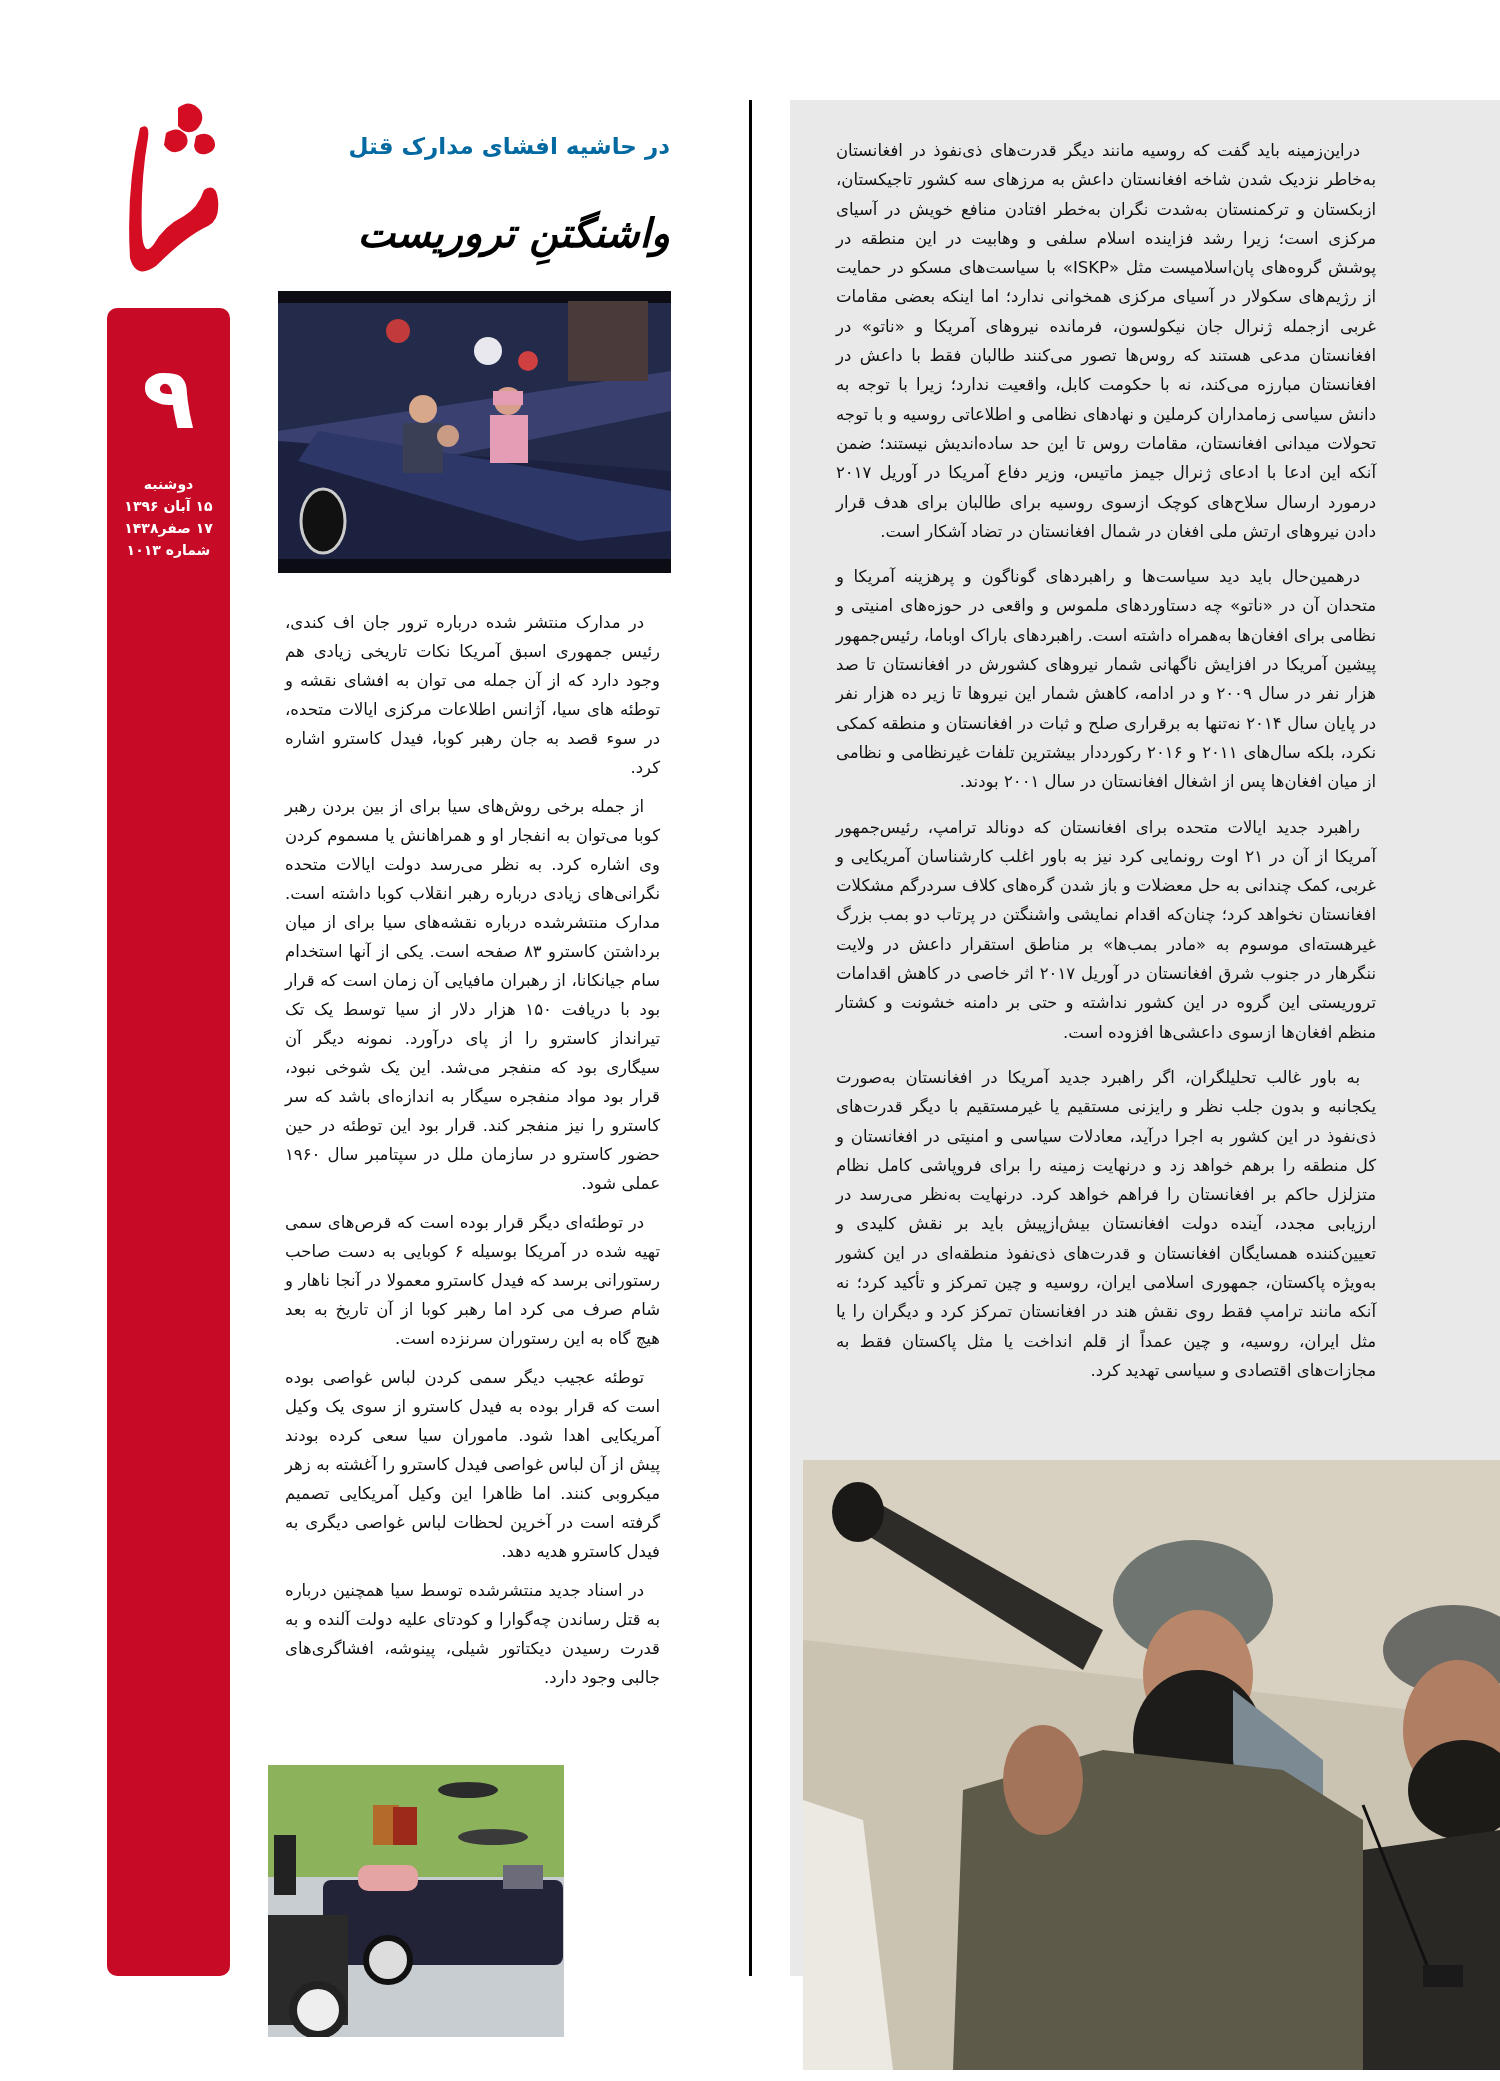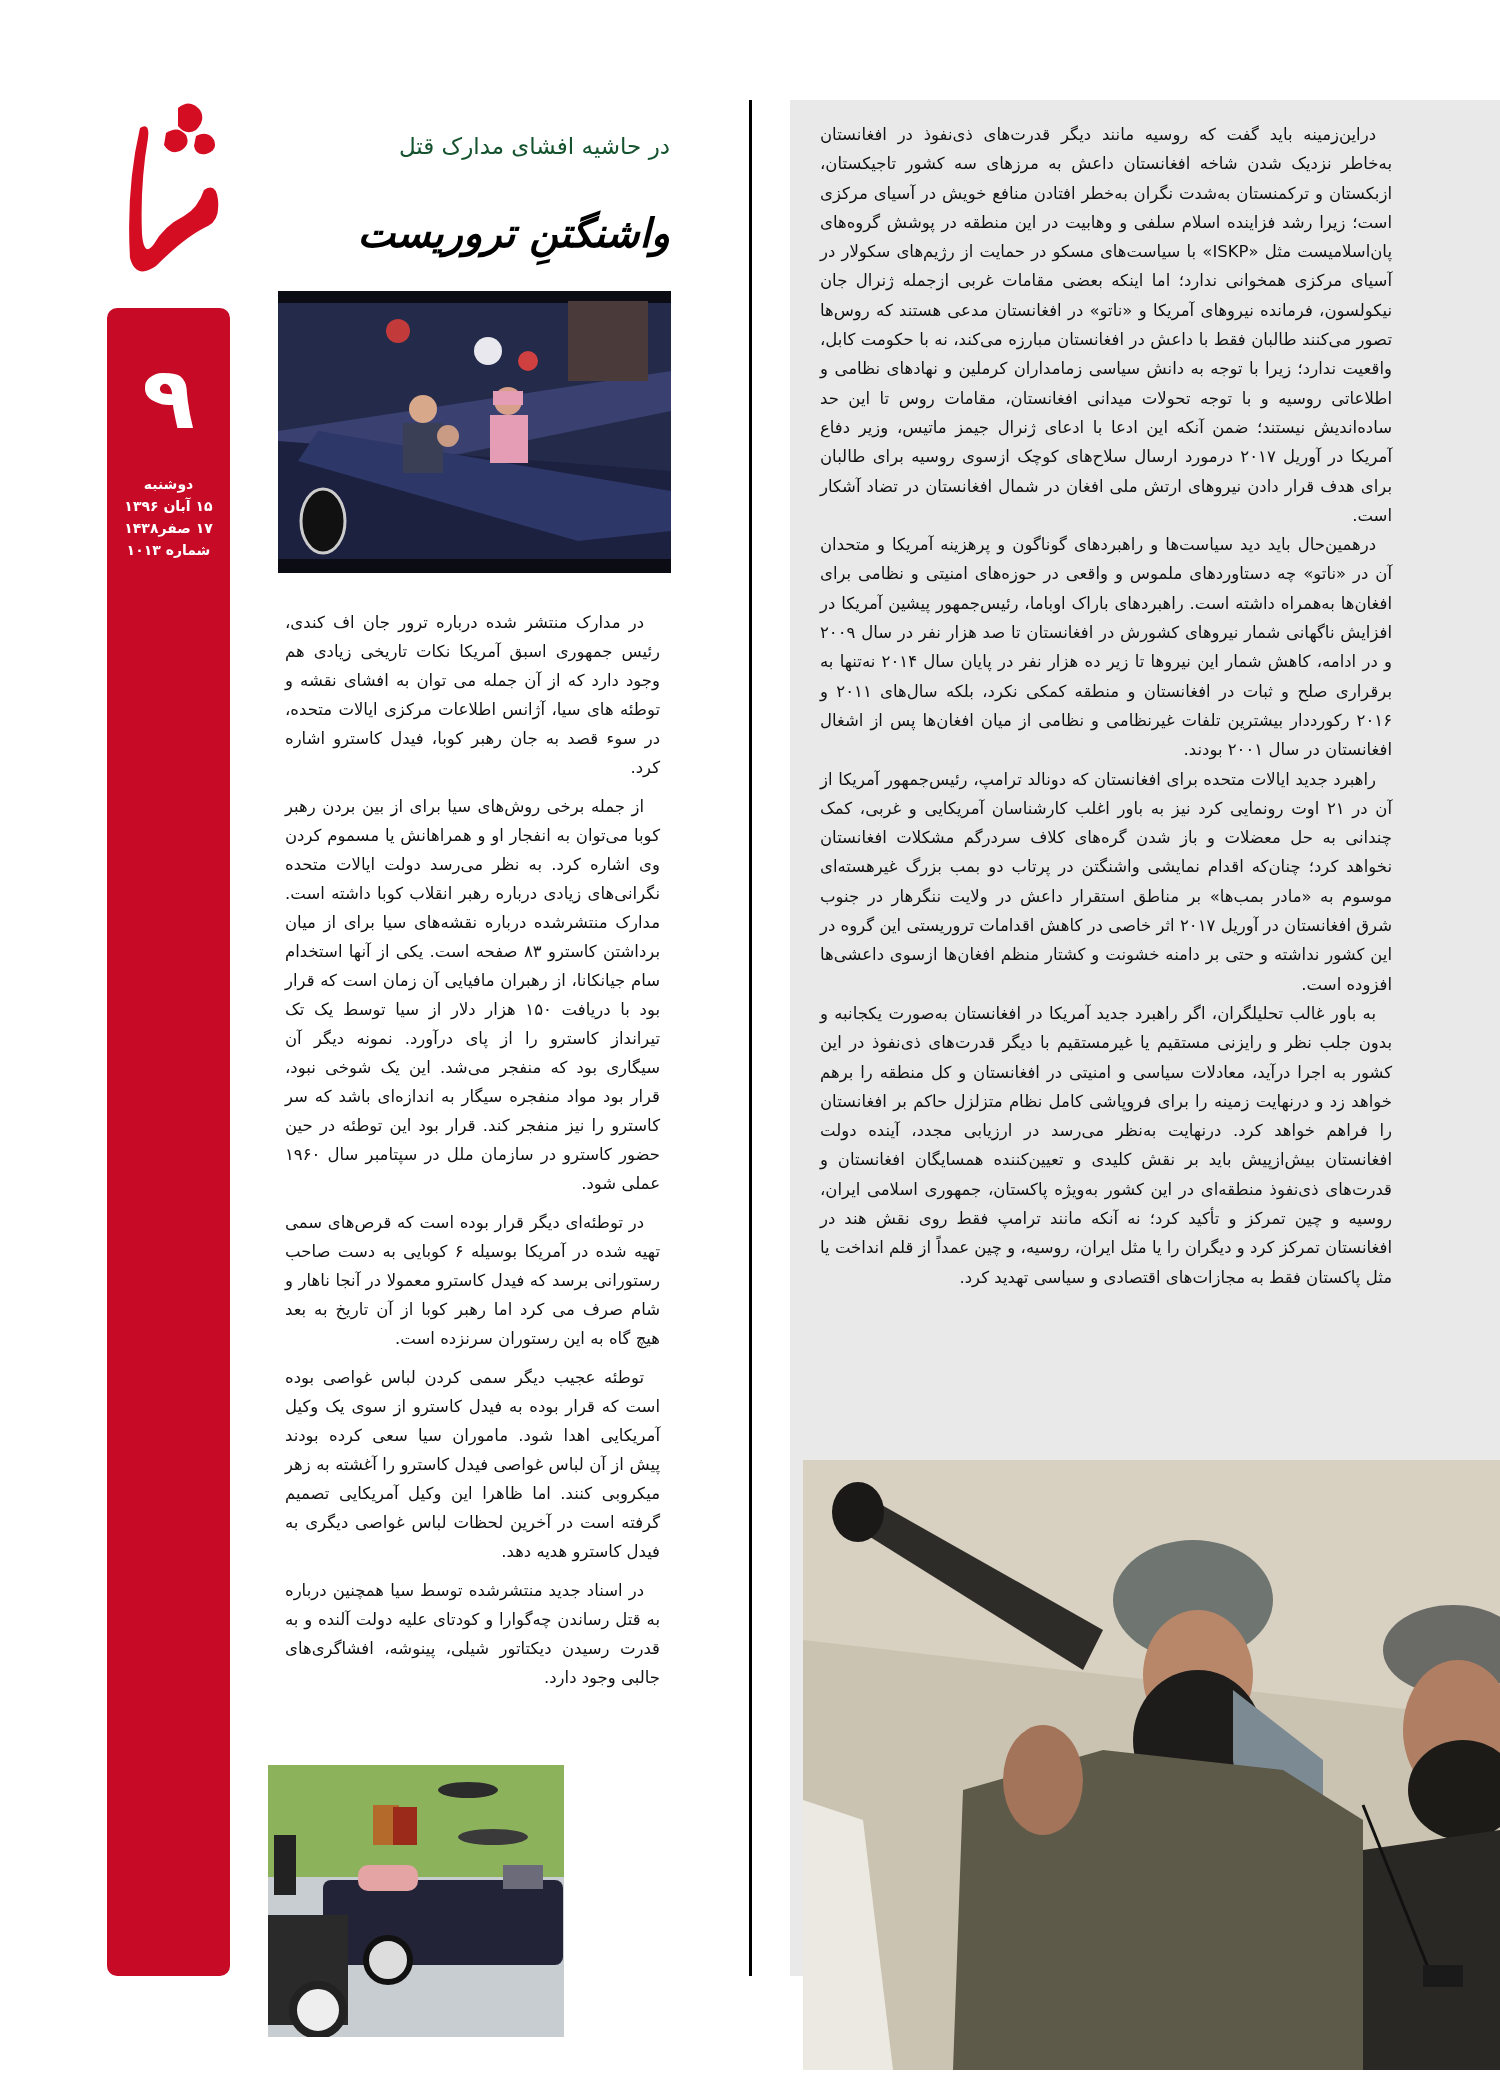--- a/index.html
+++ b/index.html
@@ -13,21 +13,21 @@
 
   
   #redbar { left:107px; top:308px; width:123px; height:1668px; background:#c70b26; border-radius:10px; }
   #page-num { position:absolute; top:40px; left:0; width:100%; text-align:center; color:#fff;
               font-size:86px; font-weight:bold; line-height:100px; font-family:"DejaVu Sans", sans-serif; }
   #date-block { position:absolute; top:165px; left:0; width:100%; text-align:center; color:#ffffff;
                 font-size:14px; font-weight:bold; line-height:22px; direction:rtl; }
 
   
   #kicker { left:250px; top:128px; width:420px; text-align:right; direction:rtl;
-            color:#14532d; font-size:23px; font-weight:normal; line-height:36px; }
+            color:#0369a1; font-size:23px; font-weight:bold; line-height:36px; }
   #headline { left:250px; top:205px; width:420px; text-align:right; direction:rtl;
               color:#000; font-size:40px; font-weight:bold; line-height:56px; font-family:"DejaVu Serif", serif;font-style:italic; }
 
   
   .photo { overflow:hidden; }
   #photo1 { left:278px; top:291px; width:393px; height:282px; background:#1b2040; }
   #photo2 { left:268px; top:1765px; width:296px; height:286px; background:#8fb25a; }
   #photo3 { left:803px; top:1460px; width:697px; height:610px; background:#c9c0ad; }
 
   
@@ -35,21 +35,21 @@
                font-size:16.5px; line-height:29px; color:#111; }
   #left-text p { margin:10px; text-indent:16px; }
 
   
   #divider { left:749px; top:100px; width:3px; height:1876px; background:#000; }
 
   
   #gray-panel { left:790px; top:100px; width:710px; height:1876px; background:#e9e9e9; }
   #right-text { left:820px; top:120px; width:572px; direction:rtl; text-align:justify;
                 font-size:16.5px; line-height:29.3px; color:#111; }
-  #right-text p { margin:0; text-indent:16px; }
+  #right-text p { margin:16px; text-indent:16px; }
 </style>
 </head>
 <body>
 
 <div id="logo" class="abs" aria-label="">
   <svg viewBox="0 0 120 200">
     <path d="M70 20 q12 -10 22 2 q6 10 -4 20 q-10 6 -18 -4 z" fill="#d40d22"></path>
     <path d="M58 45 q12 -8 20 2 q5 10 -6 16 q-10 4 -16 -6 z" fill="#d40d22"></path>
     <path d="M88 48 q12 -6 18 4 q4 10 -8 14 q-10 2 -12 -8 z" fill="#d40d22"></path>
     <path d="M32 40 q-14 60 -10 130 q6 22 26 8 q30 -30 52 -40 q12 -6 10 -26 q-2 -18 -14 -10 q-6 18 -20 26 q-20 10 -30 28 q-10 14 -12 -10 q-2 -50 6 -96 q2 -16 -8 -10 z" fill="#d40d22"></path>

